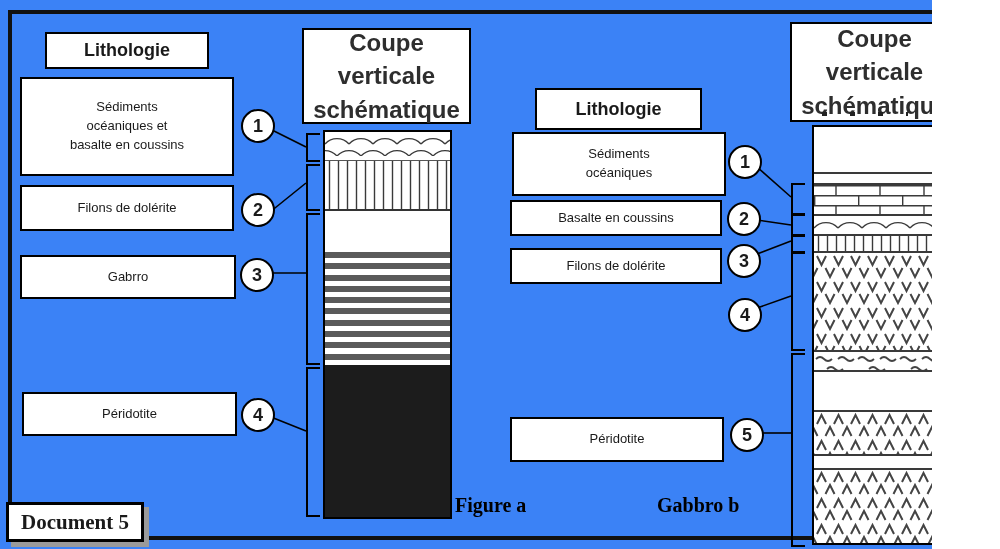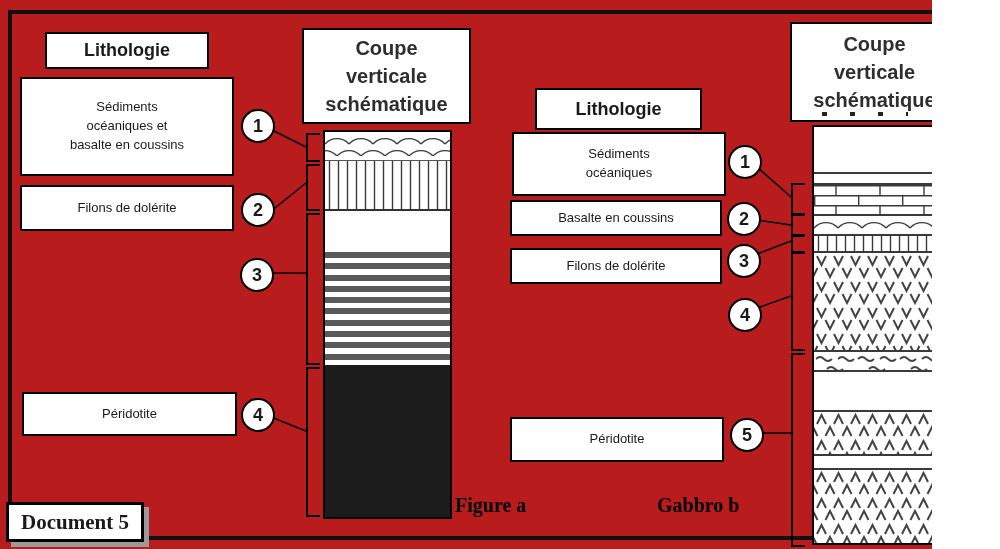--- a/index.html
+++ b/index.html
@@ -1,23 +1,23 @@
 <!DOCTYPE html>
 <html style="--stripe_gray: #5a5a5a; --peridotite_black: #1c1c1c; --line_black: #000000;"><head>
 <meta charset="utf-8">
 <style>
   html,body{margin:0;padding:0;background:#fff;}
-  #canvas{position:relative;width:932px;height:549px;background:#b91c1c;overflow:hidden;
+  #canvas{position:relative;width:932px;height:549px;background:#3b82f6;overflow:hidden;
           font-family:"Liberation Sans","DejaVu Sans",sans-serif;color:#1a1a1a;}
   .outer-border{position:absolute;left:8px;top:10px;width:977px;height:522px;border:4px solid #111;z-index:1;}
   .label-box{position:absolute;border:2px solid #000;background:#fff;display:flex;align-items:center;
              justify-content:center;text-align:center;white-space:pre-line;font-size:13px;line-height:1.45;z-index:4;}
   .header-box{font-weight:700;font-size:18px;}
   .title-box{position:absolute;border:2px solid #000;background:#fff;display:flex;align-items:center;
-             justify-content:center;text-align:center;white-space:pre-line;font-weight:700;font-size:20px;
+             justify-content:center;text-align:center;white-space:pre-line;font-weight:700;font-size:24px;
              line-height:1.4;color:#2e2e2e;z-index:4;}
   .circle{position:absolute;width:30px;height:30px;border:2.5px solid #000;border-radius:50%;background:#fff;
           display:flex;align-items:center;justify-content:center;font-weight:700;font-size:18px;z-index:5;}
   .bracket{position:absolute;width:12px;border:2px solid #000;border-right:0;background:transparent;z-index:3;}
   .column{position:absolute;border:2px solid #000;background:#fff;z-index:5;}
   .col-b{border-right-width:3px;}
   .sec{position:absolute;left:0;right:0;overflow:hidden;}
   .pattern-svg{position:absolute;inset:0;width:100%;height:100%;display:block;}
   .sec-stripes{background:repeating-linear-gradient(to bottom,var(--stripe_gray,#5a5a5a) 0 6px,#fff 6px 11.3px);}
   .sec-black{background:var(--peridotite_black,#1c1c1c);}
@@ -80,20 +80,21 @@
       <line x1="757" y1="308" x2="791" y2="296"></line>
       <line x1="759" y1="433" x2="791" y2="433"></line>
     </g>
   </svg>
 
   <div class="label-box header-box" style="left:45px;top:32px;width:160px;height:33px;">Lithologie</div>
   <div class="label-box" style="left:20px;top:77px;width:210px;height:95px;">Sédiments
 océaniques et
 basalte en coussins</div>
   <div class="label-box" style="left:20px;top:185px;width:210px;height:42px;">Filons de dolérite</div>
+  <div class="label-box" style="left:20px;top:255px;width:212px;height:40px;">Gabrro</div>
   <div class="label-box" style="left:22px;top:392px;width:211px;height:40px;">Péridotite</div>
 
   <div class="circle" style="left:241px;top:109px;">1</div>
   <div class="circle" style="left:241px;top:193px;">2</div>
   <div class="circle" style="left:240px;top:258px;">3</div>
   <div class="circle" style="left:241px;top:398px;">4</div>
 
   <div class="bracket" style="left:306px;top:133px;height:25px;"></div>
   <div class="bracket" style="left:306px;top:164px;height:43px;"></div>
   <div class="bracket" style="left:306px;top:213px;height:148px;"></div>

